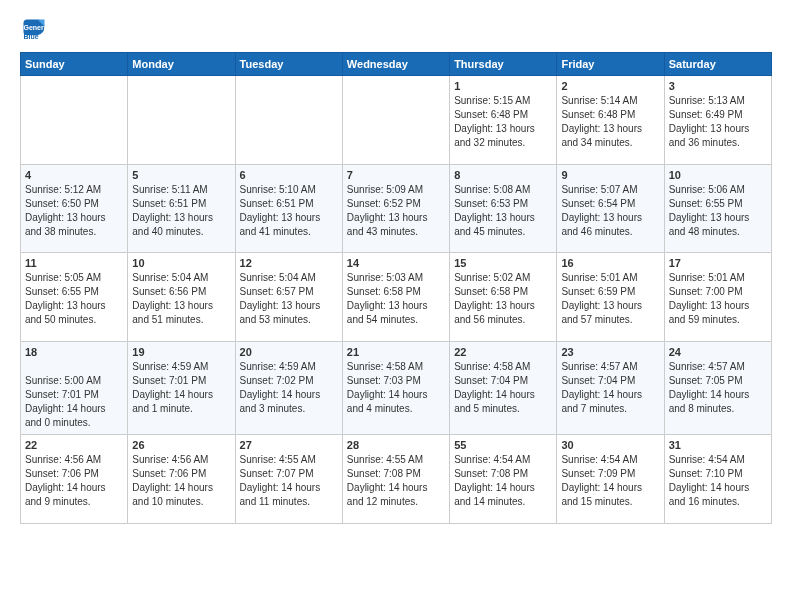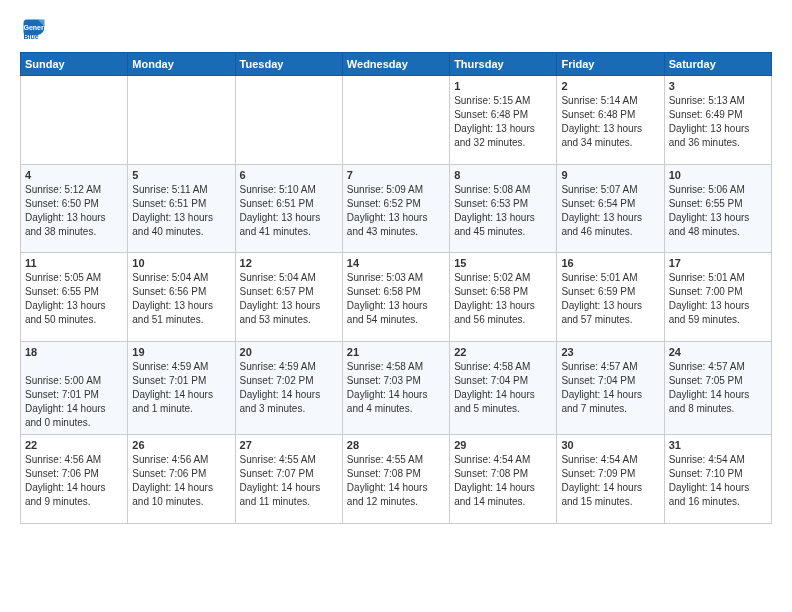--- a/index.html
+++ b/index.html
@@ -334,21 +334,21 @@
 and 11 minutes.</div>
           </td>
           <td>
             <span class="day-num">28</span>
             <div class="cell-text" style="white-space: pre-line;">Sunrise: 4:55 AM
 Sunset: 7:08 PM
 Daylight: 14 hours
 and 12 minutes.</div>
           </td>
           <td>
-            <span class="day-num">29</span>
+            <span class="day-num">55</span>
             <div class="cell-text" style="white-space: pre-line;">Sunrise: 4:54 AM
 Sunset: 7:08 PM
 Daylight: 14 hours
 and 14 minutes.</div>
           </td>
           <td>
             <span class="day-num">30</span>
             <div class="cell-text" style="white-space: pre-line;">Sunrise: 4:54 AM
 Sunset: 7:09 PM
 Daylight: 14 hours

